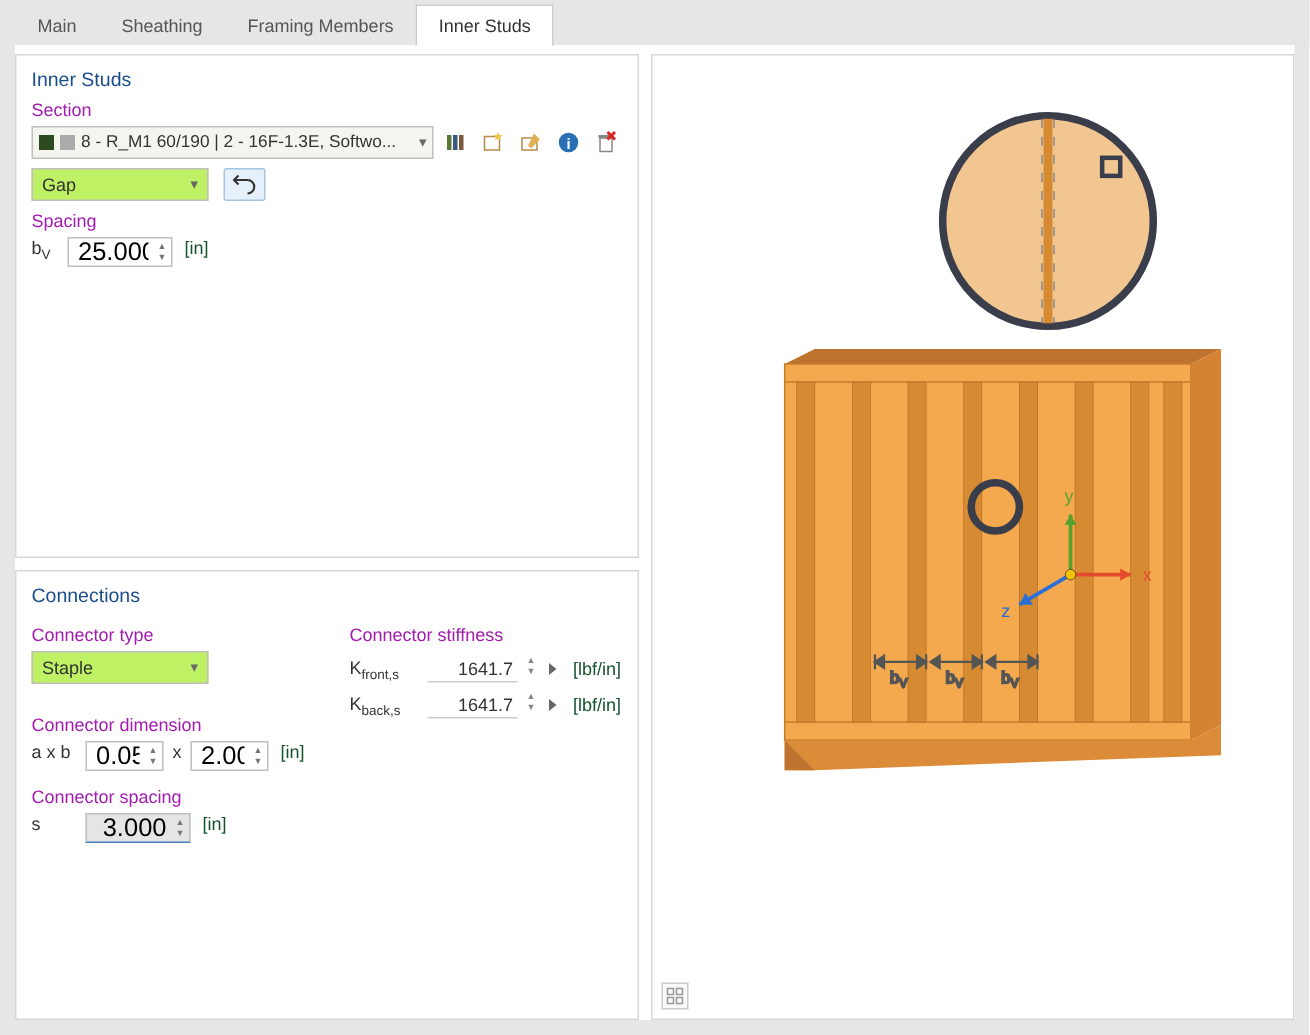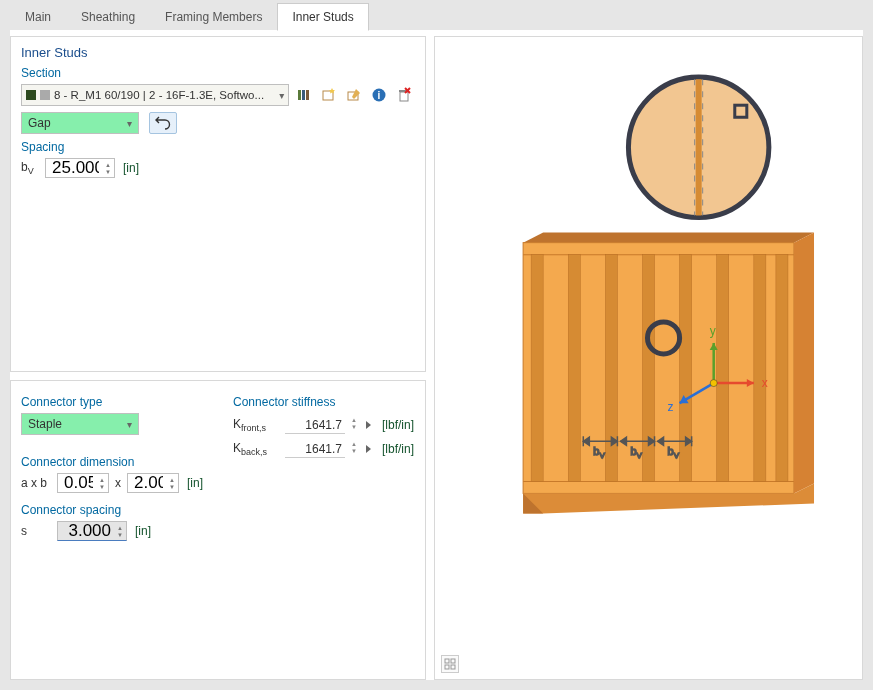--- a/index.html
+++ b/index.html
@@ -63,26 +63,26 @@
     background: #fff;
   }
   .panel.top { flex: 1; min-height: 300px; }
   .panel.bottom { height: 300px; }
   .panel-title {
     color: #1a4d8c;
     font-size: 13px;
     margin-bottom: 6px;
   }
   .lbl {
-    color: #0369a1;
+    color: #a21caf;
     font-size: 12px;
     margin-top: 6px;
     margin-bottom: 4px;
   }
-  .row { display: flex; align-items: center; gap: 4px; margin-bottom: 6px; }
+  .row { display: flex; align-items: flex-start; gap: 4px; margin-bottom: 6px; }
   .section-select {
     display: flex;
     align-items: center;
     border: 1px solid #bfbfbf;
     background: #f5f5f0;
     height: 22px;
     width: 280px;
     padding: 0 4px;
     gap: 4px;
     cursor: pointer;
@@ -100,21 +100,21 @@
     border: 1px solid transparent;
     cursor: pointer;
     border-radius: 2px;
   }
   .iconbtn svg { width: 16px; height: 16px; }
   .dropdown {
     display: inline-flex;
     align-items: center;
     justify-content: space-between;
     border: 1px solid #bfbfbf;
-    background: #86efac;
+    background: #bef264;
     height: 22px;
     padding: 0 6px;
     width: 118px;
     cursor: pointer;
   }
   .revert-btn {
     width: 28px; height: 22px;
     display: inline-flex;
     align-items: center;
     justify-content: center;
@@ -284,20 +284,21 @@
             <span class="spinner">
                 <span>▲</span>
                 <span>▼</span>
               </span>
           </span>
           <span class="unit">[in]</span>
         </div>
       </div>
 
       <div class="panel bottom">
+        <div class="panel-title">Connections</div>
         <div class="conn-cols">
           <div>
             <div class="lbl">Connector type</div>
             <div class="dropdown">
               <span>Staple</span>
               <span class="chev">▾</span>
             </div>
 
             <div class="lbl" style="margin-top:20px">Connector dimension</div>
             <div class="row">

